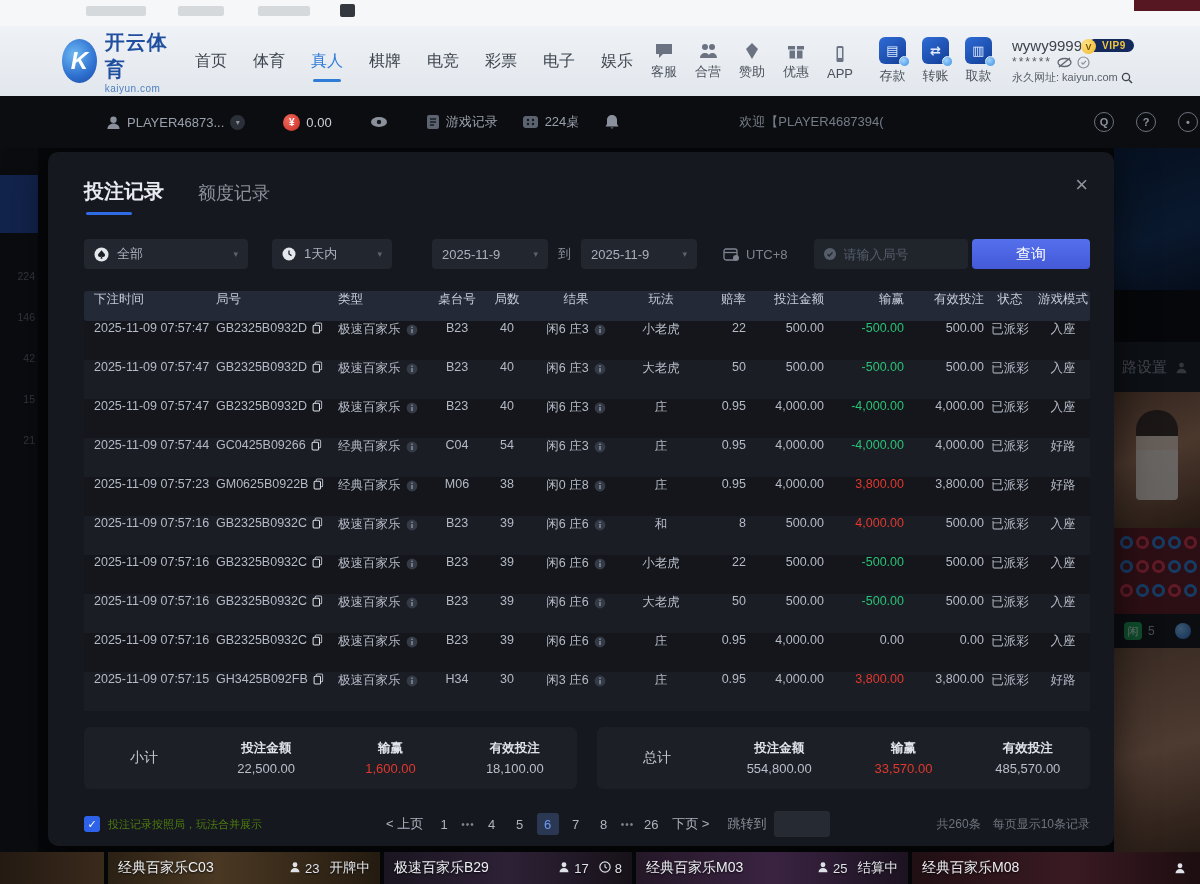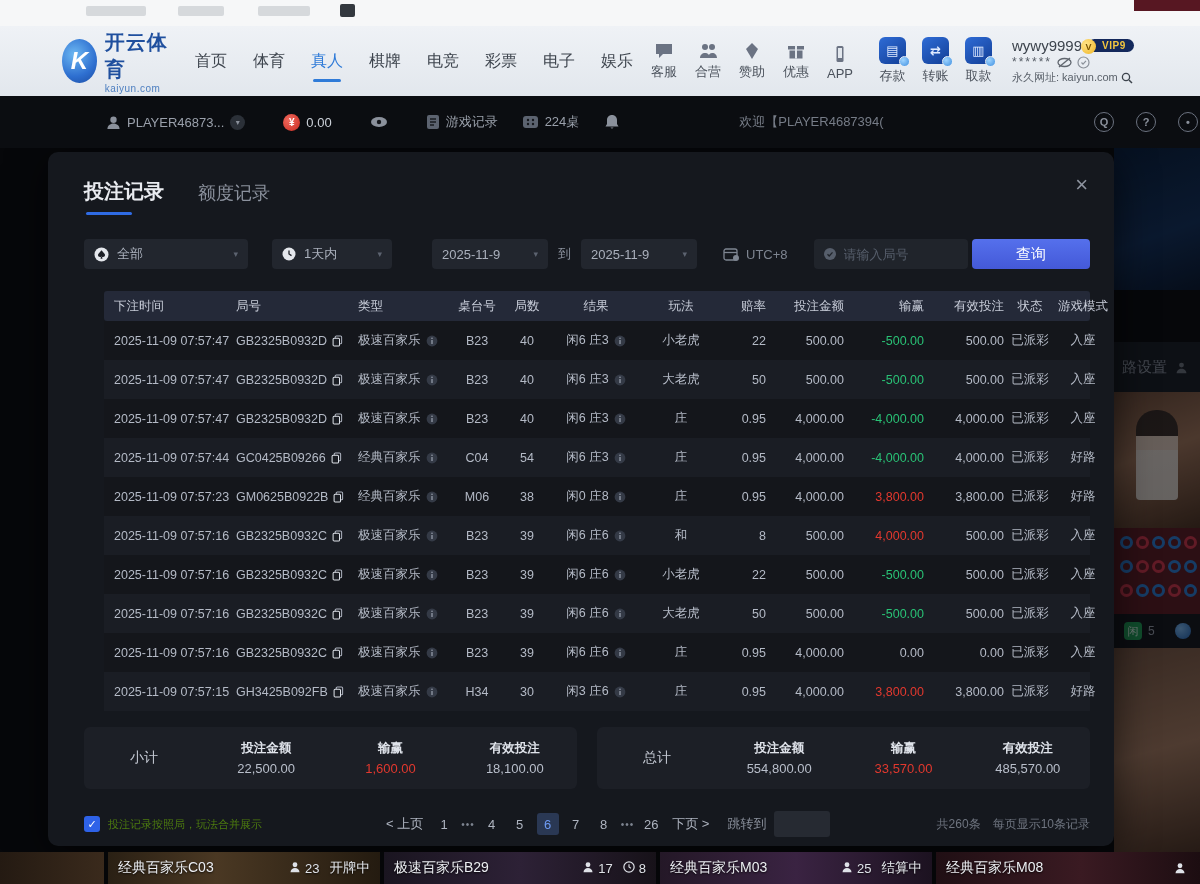--- a/index.html
+++ b/index.html
@@ -107,21 +107,21 @@
   .search-box { width:154px; height:30px; margin-left:26px; background:#20242b; border-radius:4px;
     display:flex; align-items:center; gap:7px; padding:0 9px; }
   .search-box input { flex:1; min-width:0; background:transparent; border:none; outline:none; color:#aab0bc; font-size:13px;
     font-family:"Liberation Sans","DejaVu Sans",sans-serif; }
   .search-box input::placeholder { color:#565e6b; }
   .query-btn { margin-left:auto; width:118px; height:30px; border:none; border-radius:4px; cursor:pointer;
     background:linear-gradient(#5570ec,#4459d8); color:#fff; font-size:15px; font-family:inherit; }
 
   
   .btable { margin:22px 24px 0 36px; width:1006px; }
-  .thead, .trow { display:flex; align-items:center;margin-left:20px; }
+  .thead, .trow { display:flex; align-items:flex-start; }
   .thead { height:30px; background:#242938; border-radius:3px; }
   .thead .tcell { font-size:12.5px; color:#c7ccd8; }
   .trow { height:39px; font-size:12.5px; color:#b4bac6; }
   .trow:nth-child(odd) { background:#14161b; }
   .trow:nth-child(even) { background:#1a1d24; }
   .tcell { flex:0 0 auto; display:flex; align-items:center; justify-content:center; gap:5px; overflow:hidden; white-space:nowrap; }
   .col-time   { width:132px; justify-content:flex-start; padding-left:10px; }
   .col-round  { width:122px; justify-content:flex-start; }
   .col-type   { width:92px;  justify-content:flex-start; }
   .col-table  { width:54px; }
@@ -163,21 +163,21 @@
   .foot-stats { margin-left:auto; display:flex; gap:12px; font-size:12px; color:#6e747f; }
 
   
   .bottom-strip { height:32px; flex:0 0 32px; background:#050608; display:flex; gap:4px; overflow:hidden; }
   .bcard { height:32px; display:flex; align-items:center; gap:10px; padding:0 10px; cursor:pointer; position:relative; flex:0 0 auto; }
   .bcard .title { font-size:14px; color:#eceef2; text-shadow:0 1px 2px rgba(0,0,0,.8); white-space:nowrap; }
   .bcard .meta { display:flex; gap:4px; color:#dfe2e8; font-size:13px; text-shadow:0 1px 2px rgba(0,0,0,.8); }
   .bcard .status { font-size:13.5px; color:#e4e7ec; text-shadow:0 1px 2px rgba(0,0,0,.8); white-space:nowrap; }
   .bcard.sliver { width:104px; background:linear-gradient(90deg,#241a12,#3a2a1c); }
   .bcard.c1 { width:272px; background:linear-gradient(90deg,#2a2014,#4a3823 40%,#241b10); }
-  .bcard.c2 { width:272px; background:linear-gradient(90deg,#1a1520,#2d2136 50%,#171219); }
+  .bcard.c2 { width:248px; background:linear-gradient(90deg,#1a1520,#2d2136 50%,#171219); }
   .bcard.c3 { width:272px; background:linear-gradient(90deg,#241827,#3a2342 50%,#1c1220); }
   .bcard.c4 { flex:1 1 auto; background:linear-gradient(90deg,#200f14,#3a1a22 55%,#1c0d11); }
   .bcard .spacer { flex:1; }
 </style>
 </head>
 <body>
 
 <div class="screen">
 
   <div class="chrome">
@@ -355,20 +355,30 @@
     <div class="welcome">欢迎【PLAYER4687394(</div>
     <div class="pb-right">
       <span class="pb-circle-ico">Q</span>
       <span class="pb-circle-ico">?</span>
       <span class="pb-circle-ico" style="margin-right:-14px;">•</span>
     </div>
   </div>
 
   <div class="stage">
 
+    <aside class="bg-left">
+      <div class="active-block"></div>
+      <div class="badges">
+          <span>224</span>
+          <span>146</span>
+          <span>42</span>
+          <span>15</span>
+          <span>21</span>
+        </div>
+    </aside>
 
     <div class="bg-right">
       <div class="vidA"></div>
       <div class="roadbar">
         <span class="txt">路设置</span>
         <svg width="13" height="13" viewBox="0 0 16 16">
             <circle cx="8" cy="5" r="3" fill="#6d737d"></circle>
             <path d="M2 15c0-3.3 2.7-5.5 6-5.5s6 2.2 6 5.5z" fill="#6d737d"></path>
           </svg>
       </div>

